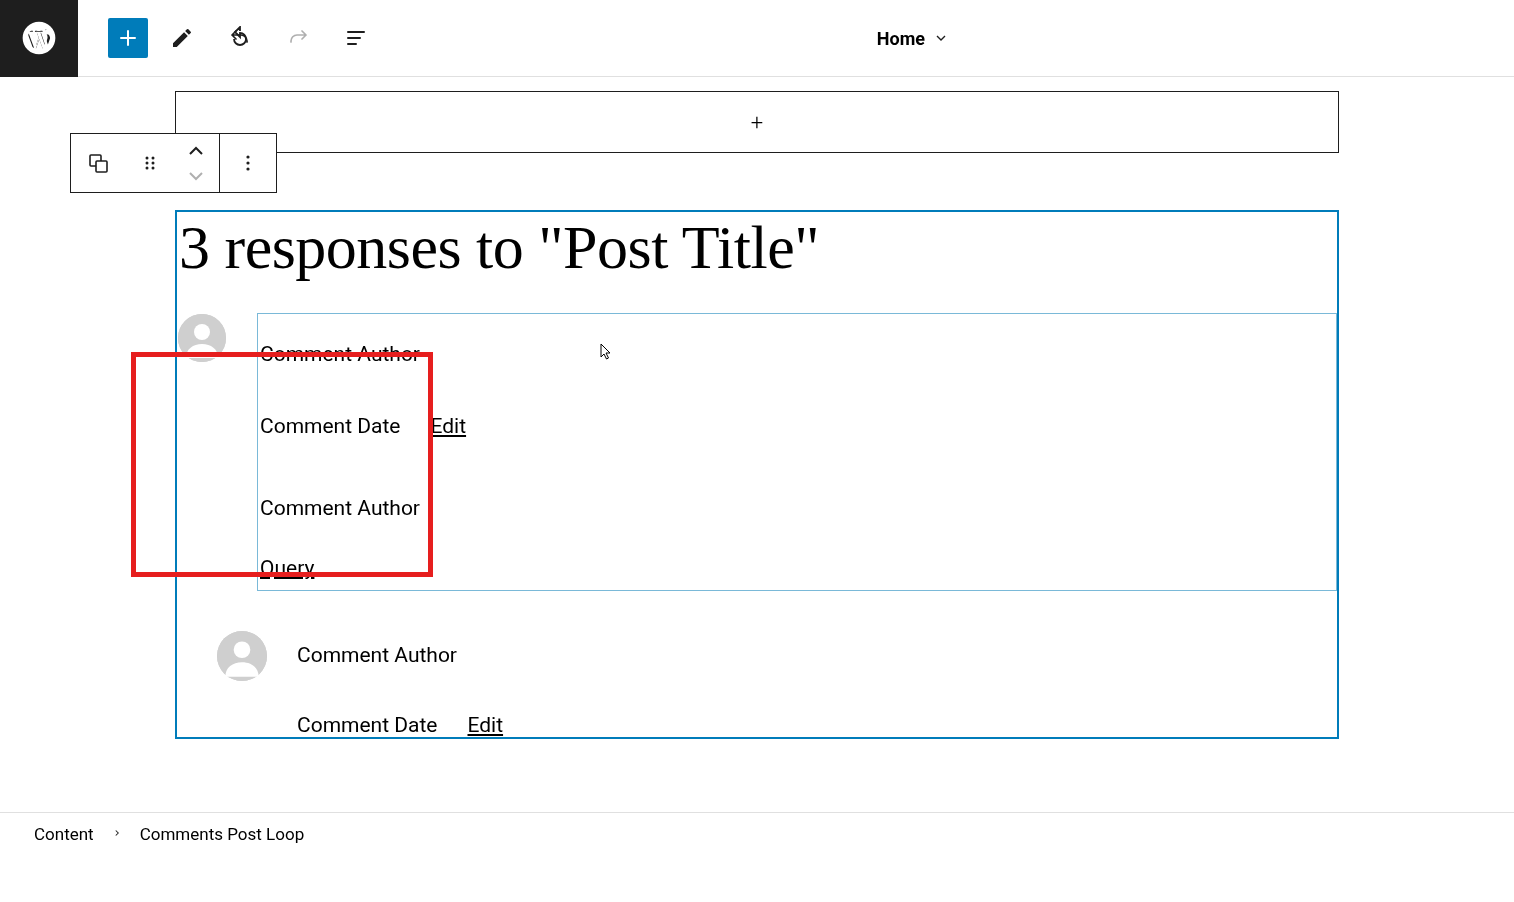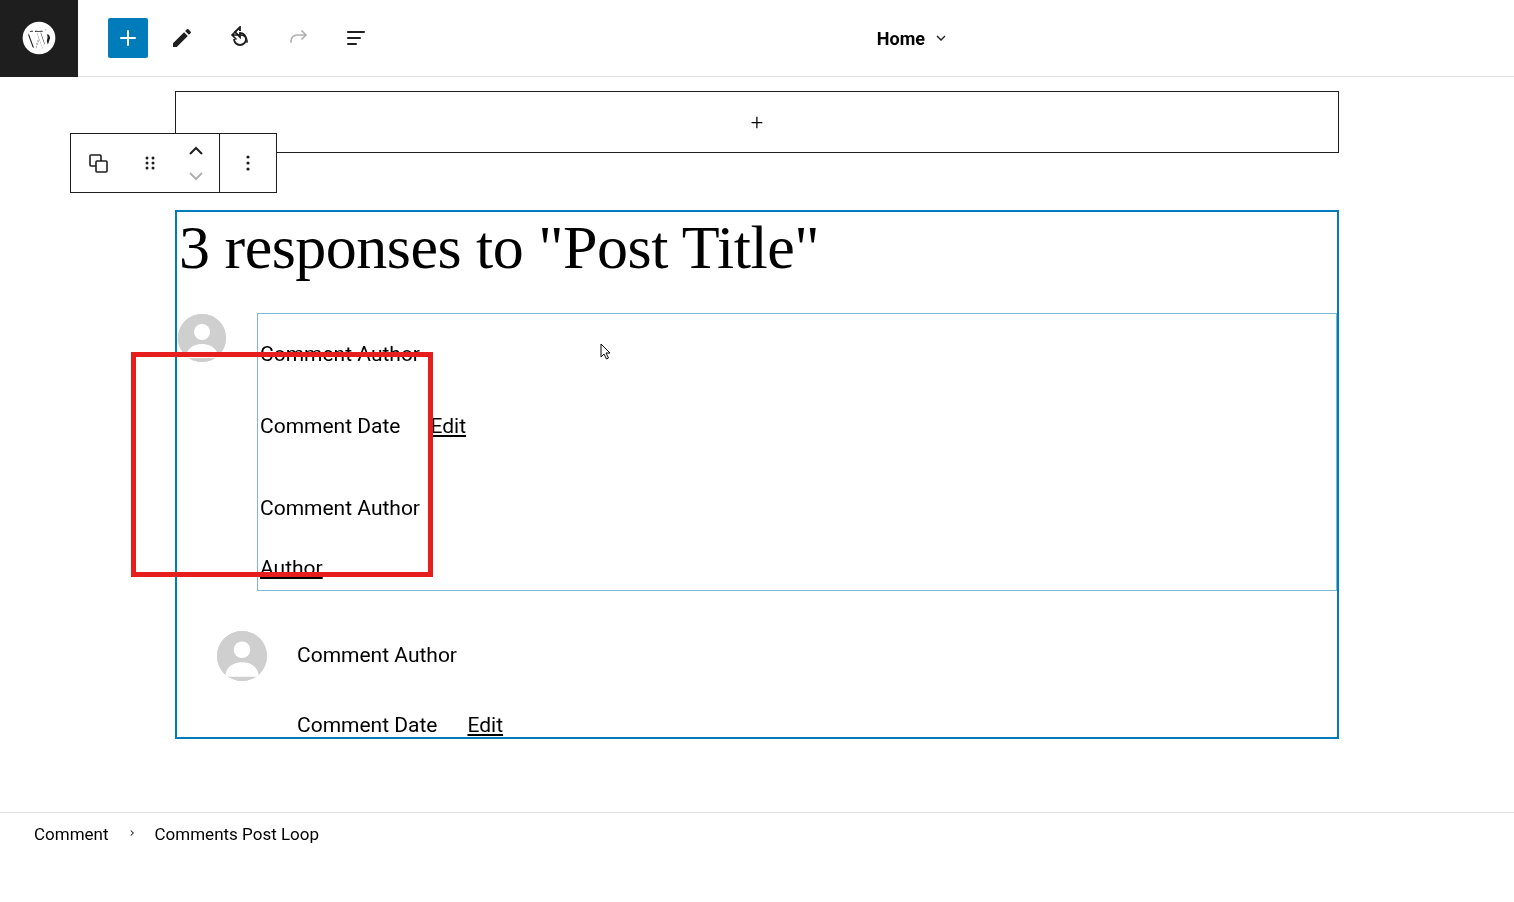--- a/index.html
+++ b/index.html
@@ -118,21 +118,21 @@
             <path d="M8 44c0-9 7-14 16-14s16 5 16 14" fill="#fff"></path>
           </svg>
       </div>
       <div class="comment-inner">
         <div class="comment-author">Comment Author</div>
         <div class="comment-meta">
           <span>Comment Date</span>
           <a href="#">Edit</a>
         </div>
         <div class="comment-content">Comment Author</div>
-        <a href="#" class="comment-reply">Author</a>
+        <a href="#" class="comment-reply">Query</a>
       </div>
     </div>
 
     <div class="comment2">
       <div class="avatar2">
         <svg viewBox="0 0 48 48">
             <circle cx="24" cy="24" r="24" fill="#cfcfcf"></circle>
             <circle cx="24" cy="18" r="8" fill="#fff"></circle>
             <path d="M8 44c0-9 7-14 16-14s16 5 16 14" fill="#fff"></path>
           </svg>
@@ -186,20 +186,20 @@
 
 <div class="red-box"></div>
 
 <div class="cursor">
   <svg viewBox="0 0 14 18">
       <path d="M1 1l0 13 3-3 2.5 5 2-1-2.5-5 4 0z" fill="#fff" stroke="#000" stroke-width="1"></path>
     </svg>
 </div>
 
 <div class="bottom-breadcrumb">
-  <span>Comment</span>
+  <span>Content</span>
   <span class="sep">
     <svg width="10" height="10" viewBox="0 0 24 24">
         <path d="M9 6l6 6-6 6" fill="none" stroke="#1e1e1e" stroke-width="2.5"></path>
       </svg>
   </span>
   <span>Comments Post Loop</span>
 </div>
 
 </body></html>

